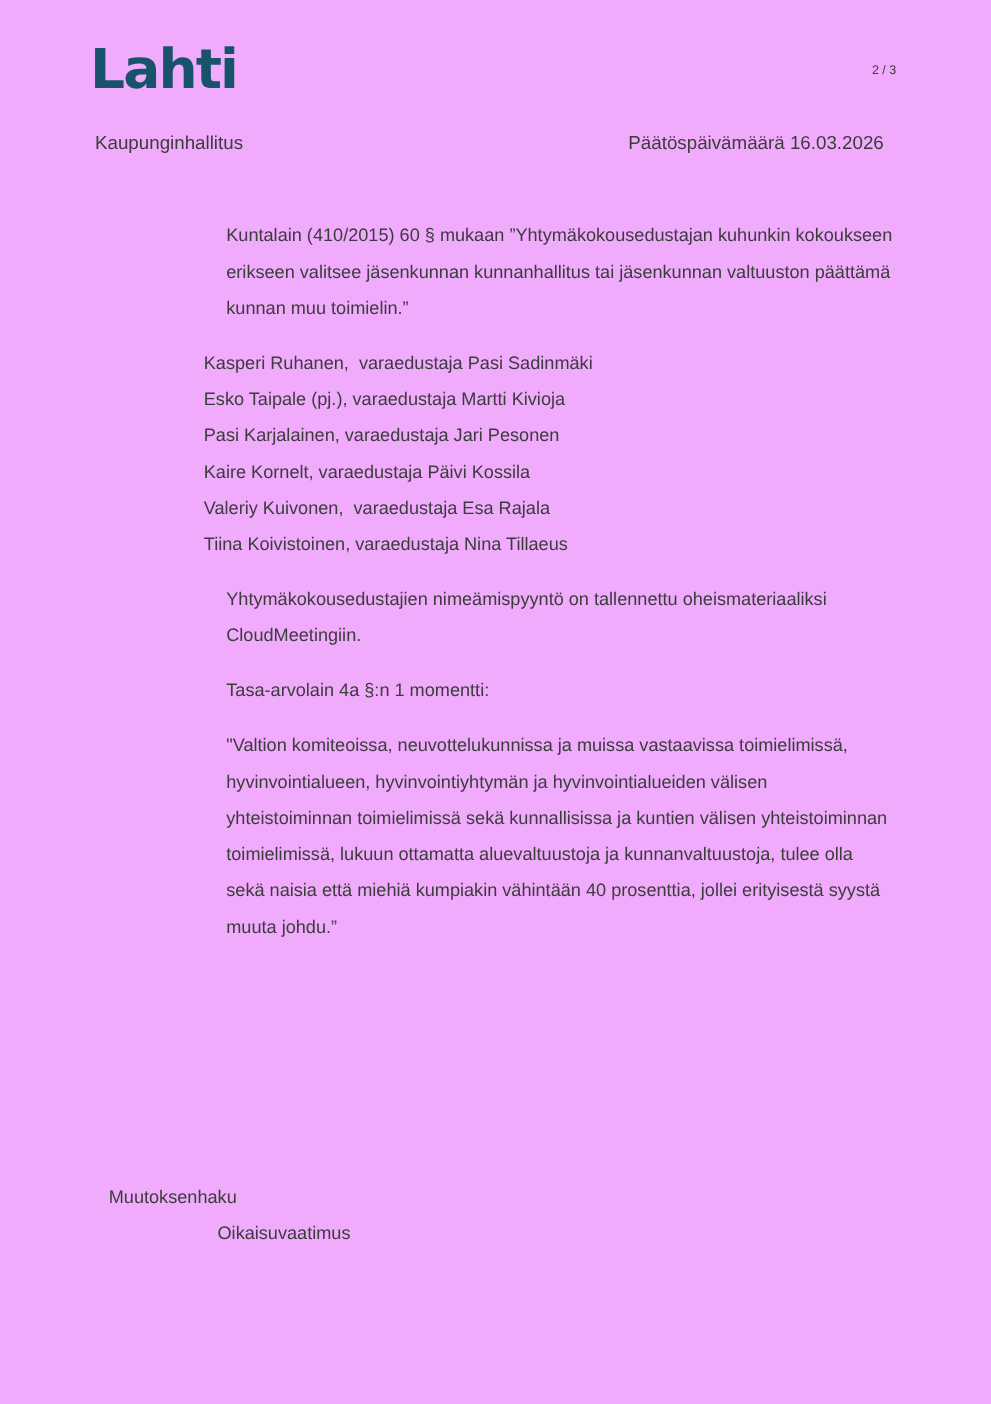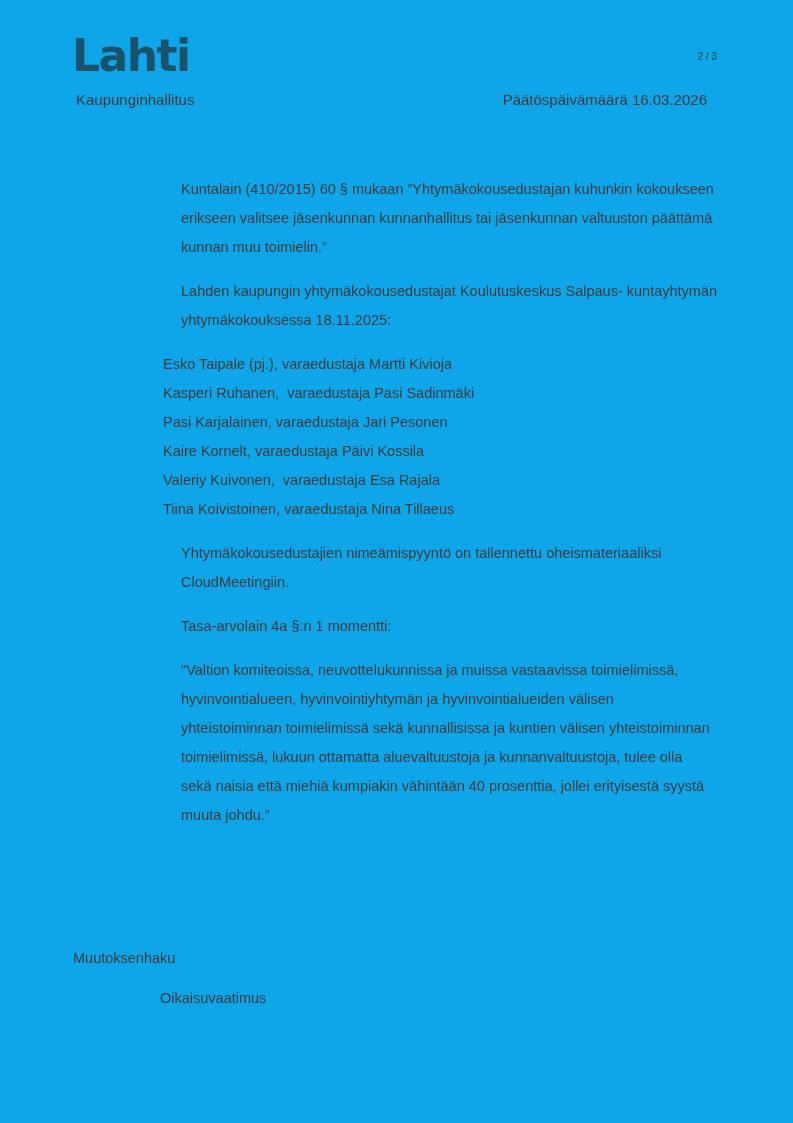--- a/index.html
+++ b/index.html
@@ -4,21 +4,21 @@
 <style>
   html, body {
     margin: 0;
     padding: 0;
     background: #ffffff;
   }
   .page {
     position: relative;
     width: 793px;
     height: 1123px;
-    background: #0ea5e9;
+    background: #f0abfc;
     font-family: "Liberation Sans", sans-serif;
     color: #3c3c3c;
     overflow: hidden;
   }
   .logo {
     position: absolute;
     left: 72px;
     top: 34px;
     font-family: "DejaVu Sans", sans-serif;
     font-size: 44px;
@@ -30,21 +30,21 @@
     position: absolute;
     top: 51px;
     right: 76px;
     font-size: 10px;
     color: #3c3c3c;
   }
   .subheader {
     position: absolute;
     left: 76px;
     right: 86px;
-    top: 90px;
+    top: 105px;
     display: flex;
     justify-content: space-between;
     font-size: 15px;
     line-height: 20px;
     color: #3c3c3c;
   }
   .content {
     position: absolute;
     left: 163px;
     top: 175px;
@@ -58,29 +58,28 @@
     white-space: pre-wrap;
   }
   .delegates {
     margin: 0 0 15px 0;
   }
   .delegate-row {
     white-space: pre-wrap;
   }
   .footer-block {
     position: absolute;
-    left: 73px;
+    left: 87px;
     top: 944px;
     font-size: 14.5px;
     line-height: 29px;
     color: #3c3c3c;
   }
   .footer-item {
     margin-left: 87px;
-    margin-top: 11px;
   }
 </style>
 </head>
 <body>
 
 <div class="page">
 
   <div class="logo" style="color: rgb(25, 83, 107);">Lahti</div>
 
   <div class="page-number">2 / 3</div>
@@ -89,26 +88,24 @@
     <span>Kaupunginhallitus</span>
     <span>Päätöspäivämäärä 16.03.2026</span>
   </div>
 
   <div class="content">
     <p class="par">Kuntalain (410/2015) 60 § mukaan ”Yhtymäkokousedustajan kuhunkin kokoukseen
 erikseen valitsee jäsenkunnan kunnanhallitus tai jäsenkunnan valtuuston päättämä
 kunnan muu toimielin.”</p>
 
 
-    <p class="par">Lahden kaupungin yhtymäkokousedustajat Koulutuskeskus Salpaus- kuntayhtymän
-yhtymäkokouksessa 18.11.2025:</p>
 
     <div class="delegates">
+      <div class="delegate-row">Kasperi Ruhanen,  varaedustaja Pasi Sadinmäki</div>
       <div class="delegate-row">Esko Taipale (pj.), varaedustaja Martti Kivioja</div>
-      <div class="delegate-row">Kasperi Ruhanen,  varaedustaja Pasi Sadinmäki</div>
       <div class="delegate-row">Pasi Karjalainen, varaedustaja Jari Pesonen</div>
       <div class="delegate-row">Kaire Kornelt, varaedustaja Päivi Kossila</div>
       <div class="delegate-row">Valeriy Kuivonen,  varaedustaja Esa Rajala</div>
       <div class="delegate-row">Tiina Koivistoinen, varaedustaja Nina Tillaeus</div>
     </div>
 
     <p class="par">Yhtymäkokousedustajien nimeämispyyntö on tallennettu oheismateriaaliksi
 CloudMeetingiin.</p>
 
     <p class="par">Tasa-arvolain 4a §:n 1 momentti:</p>

